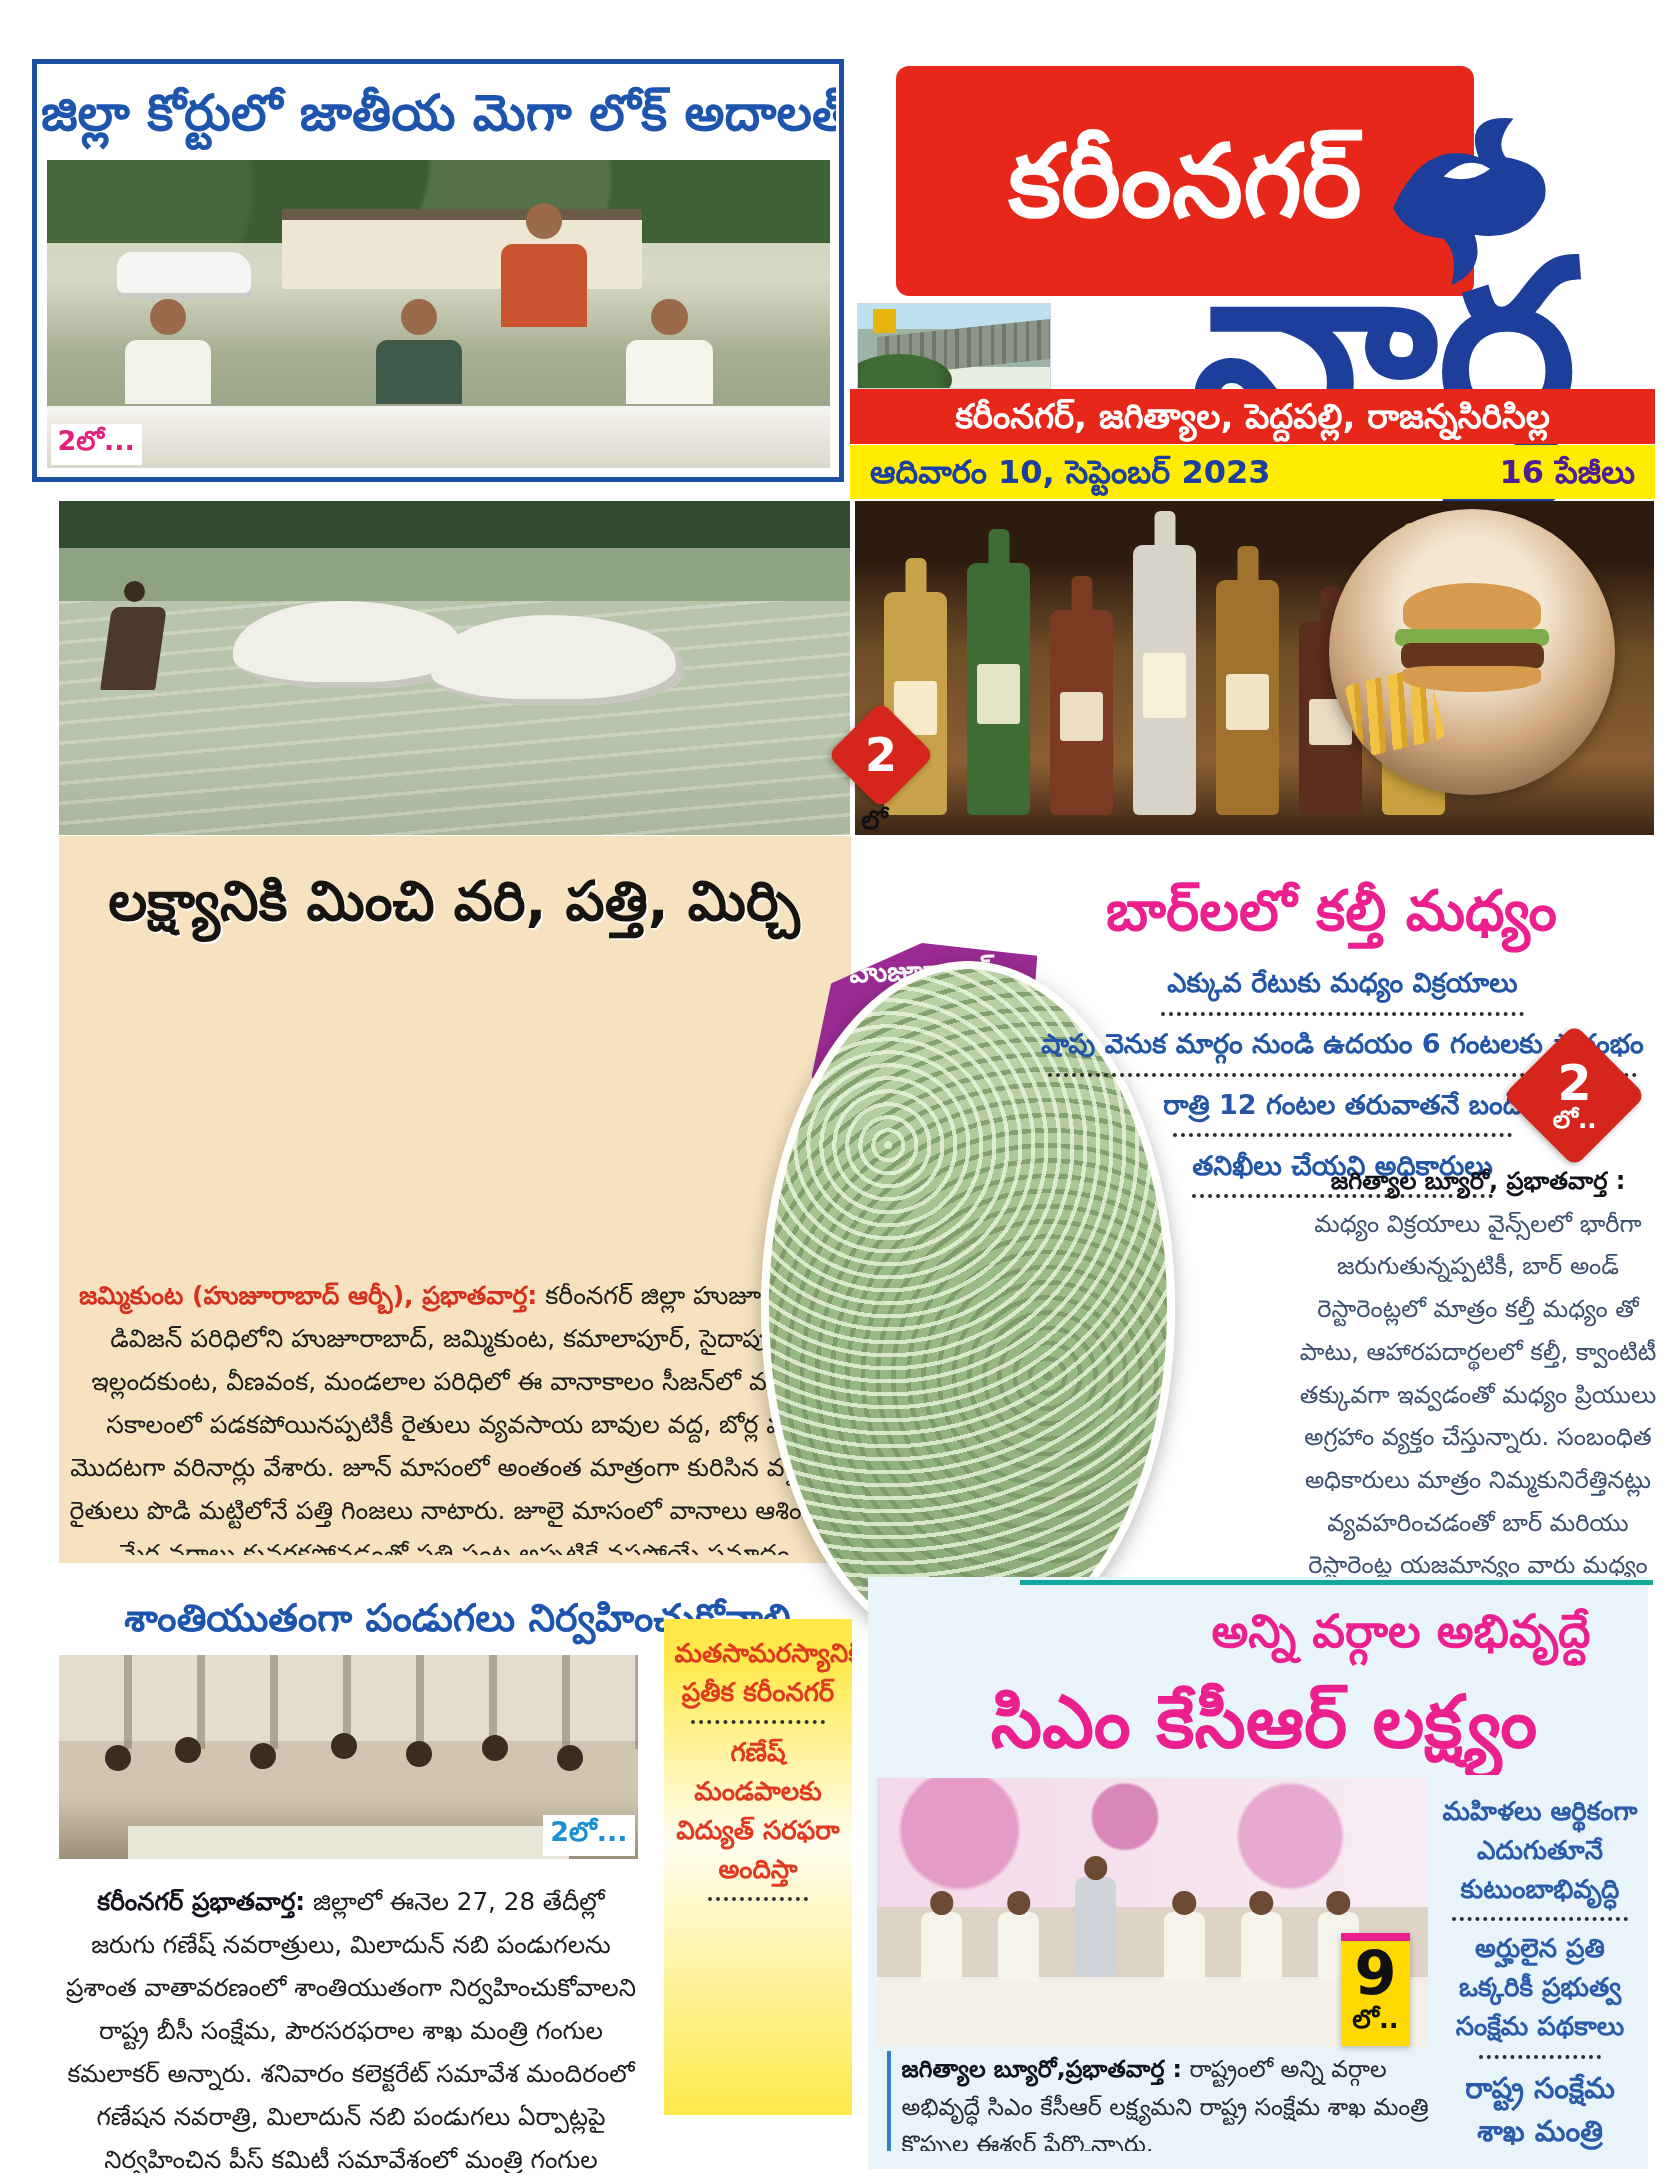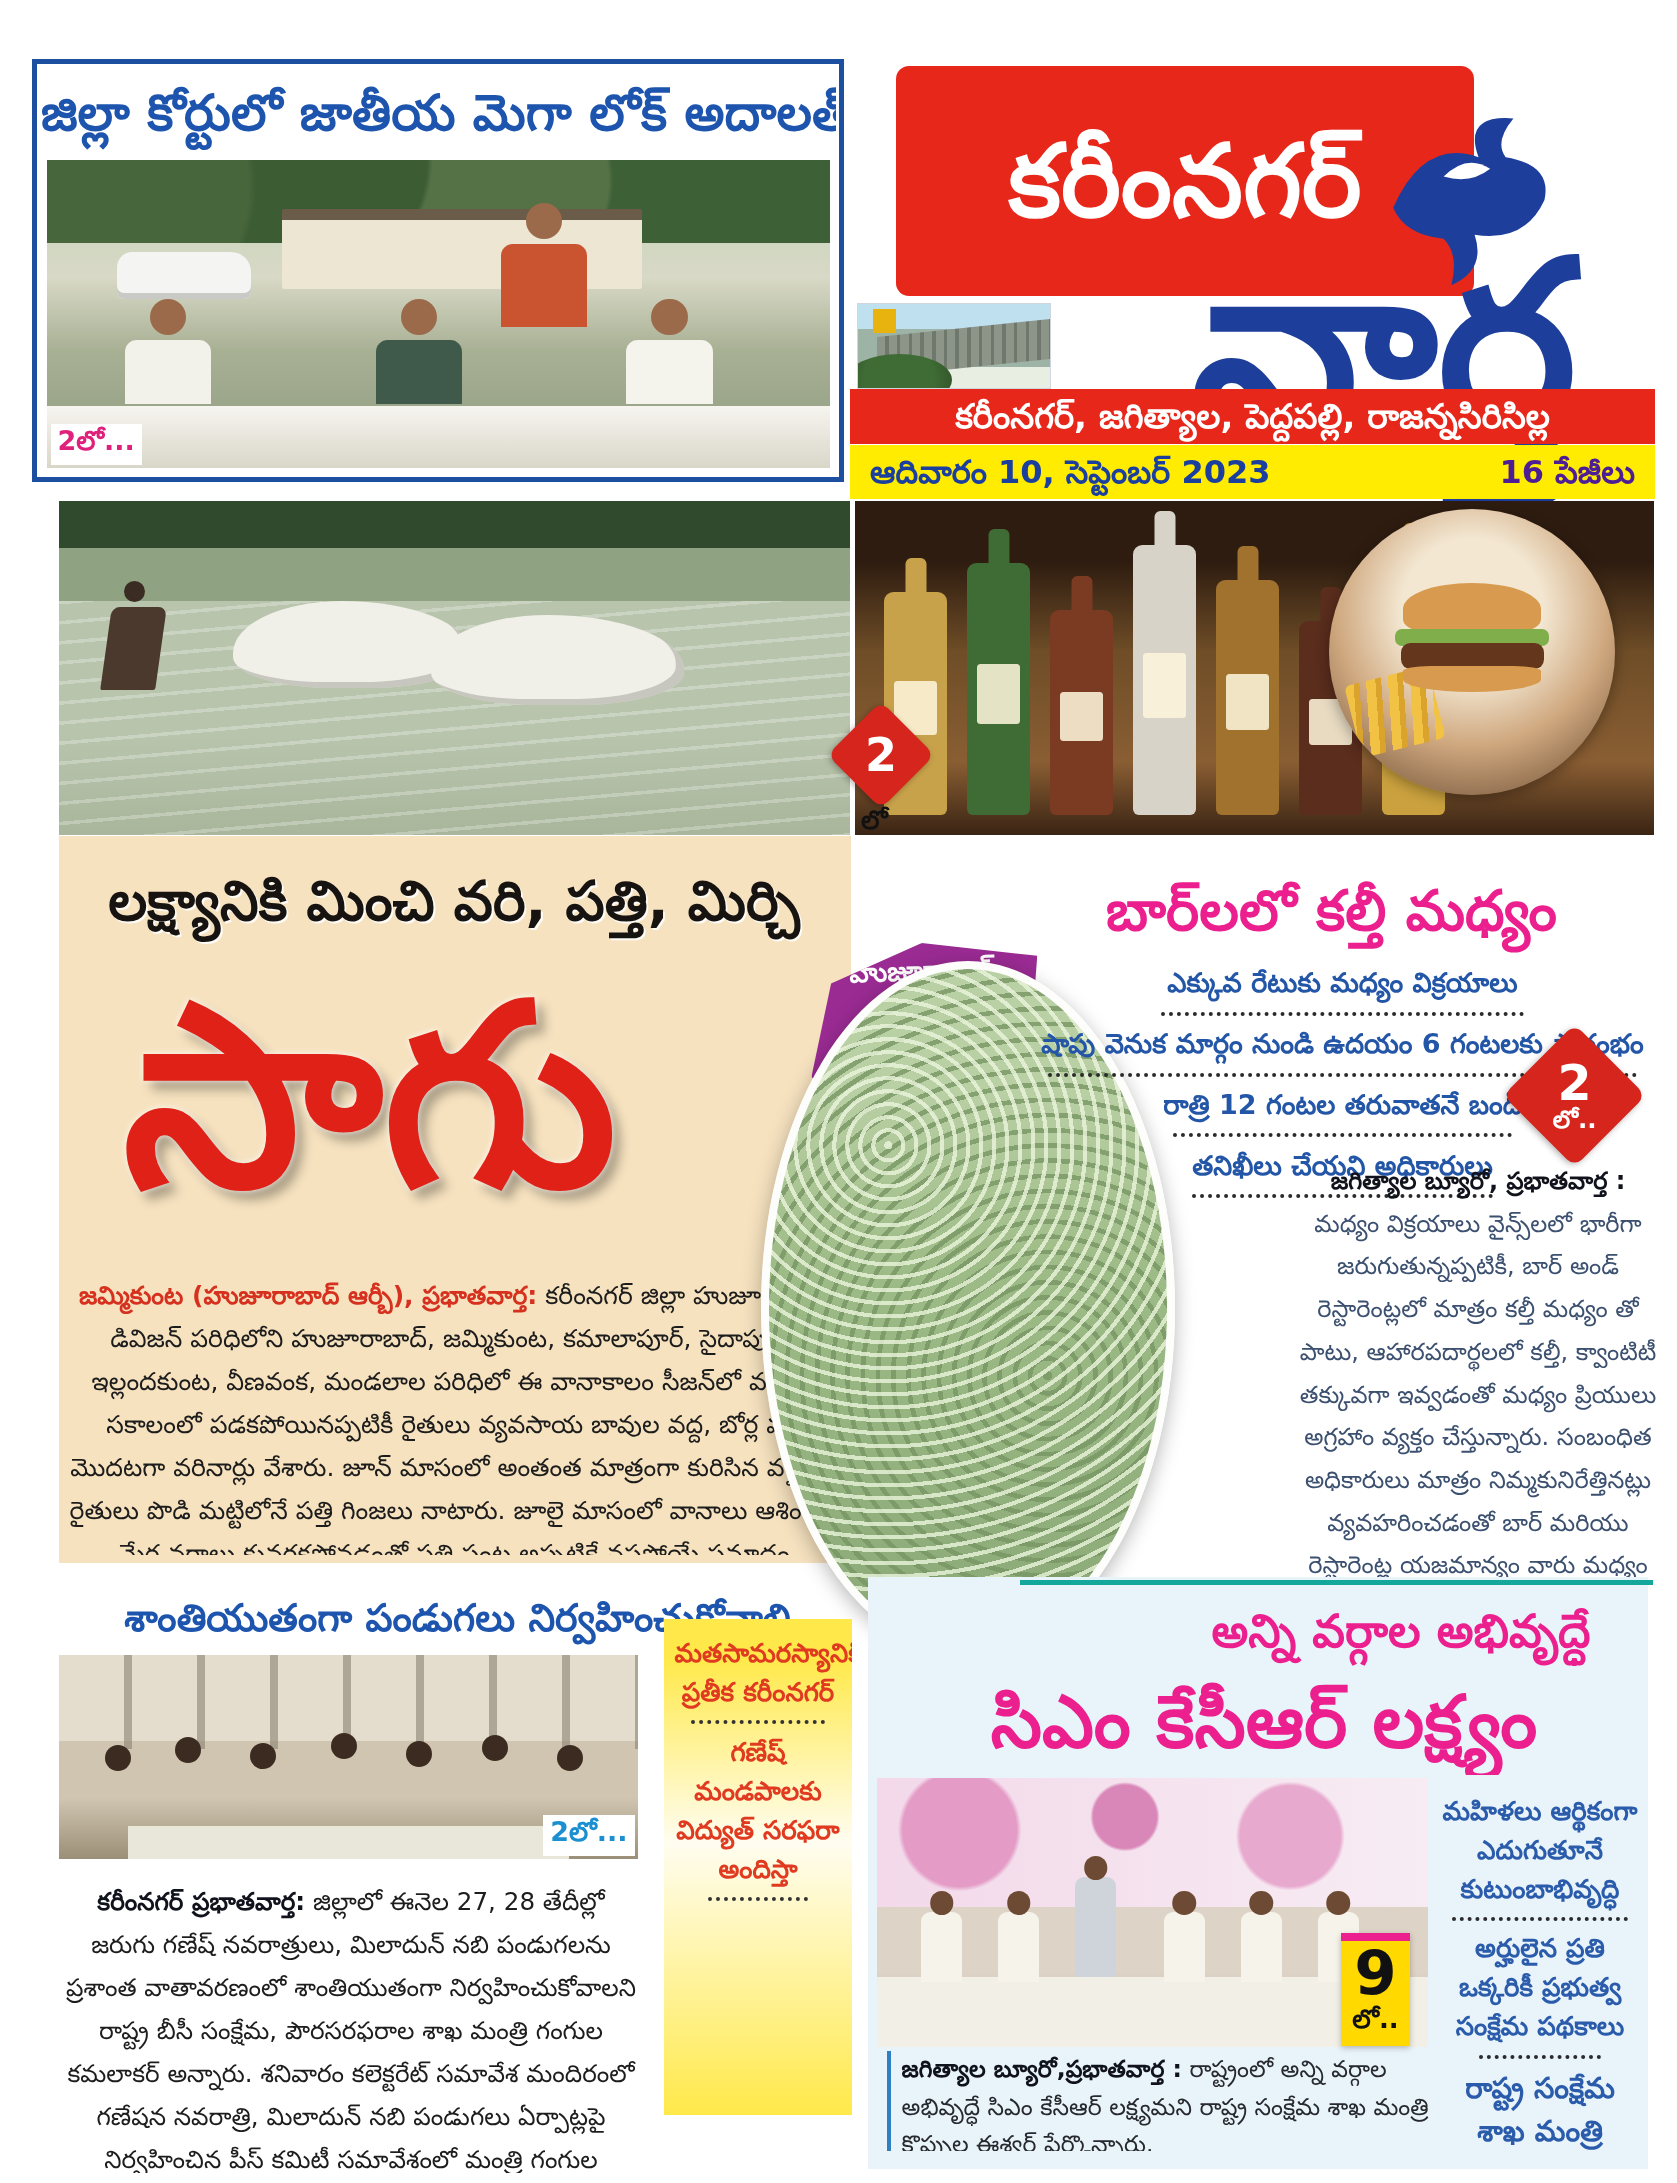--- a/index.html
+++ b/index.html
@@ -250,21 +250,20 @@
     <div class="bun-bot"></div>
   </div>
 
   <div class="abs diamond badge-lead">
     <div class="inner" style="font-size:46px;">2</div>
   </div>
   <div class="abs badge-lead-lbl">లో</div>
 
   <div class="abs cream"></div>
   <div class="abs lead-kicker">లక్ష్యానికి మించి వరి, పత్తి, మిర్చి</div>
-  <div class="abs lead-sagu">సాగు</div>
   <div class="abs hl-poly">
     <div>హుజూరాబాద్</div>
     <div>డివిజన్‌లో</div>
     <div>ఒక లక్ష 21వేల 964</div>
     <div>ఎకరాలలో సాగు</div>
   </div>
   <div class="abs lead-body">
     <span class="dateline-red">జమ్మికుంట (హుజూరాబాద్ ఆర్బీ), ప్రభాతవార్త:</span><span> కరీంనగర్ జిల్లా హుజూరాబాద్ డివిజన్ పరిధిలోని హుజూరాబాద్, జమ్మికుంట, కమాలాపూర్, సైదాపూర్, ఇల్లందకుంట, వీణవంక, మండలాల పరిధిలో ఈ వానాకాలం సీజన్‌లో వర్షాలు సకాలంలో పడకపోయినప్పటికీ రైతులు వ్యవసాయ బావుల వద్ద, బోర్ల వద్ద మొదటగా వరినార్లు వేశారు. జూన్ మాసంలో అంతంత మాత్రంగా కురిసిన వర్షానికి రైతులు పొడి మట్టిలోనే పత్తి గింజలు నాటారు. జూలై మాసంలో వానాలు ఆశించిన మేర వర్షాలు కువరకపోవడంతో పత్తి పంట అప్పటికే నష్టపోయే ప్రమాదం ఏర్పడిందని హుజూరాబాద్ వ్యవసాయ డివిజనల్ అధికారి డి సునీత తెలిపారు.</span>
   </div>
 

